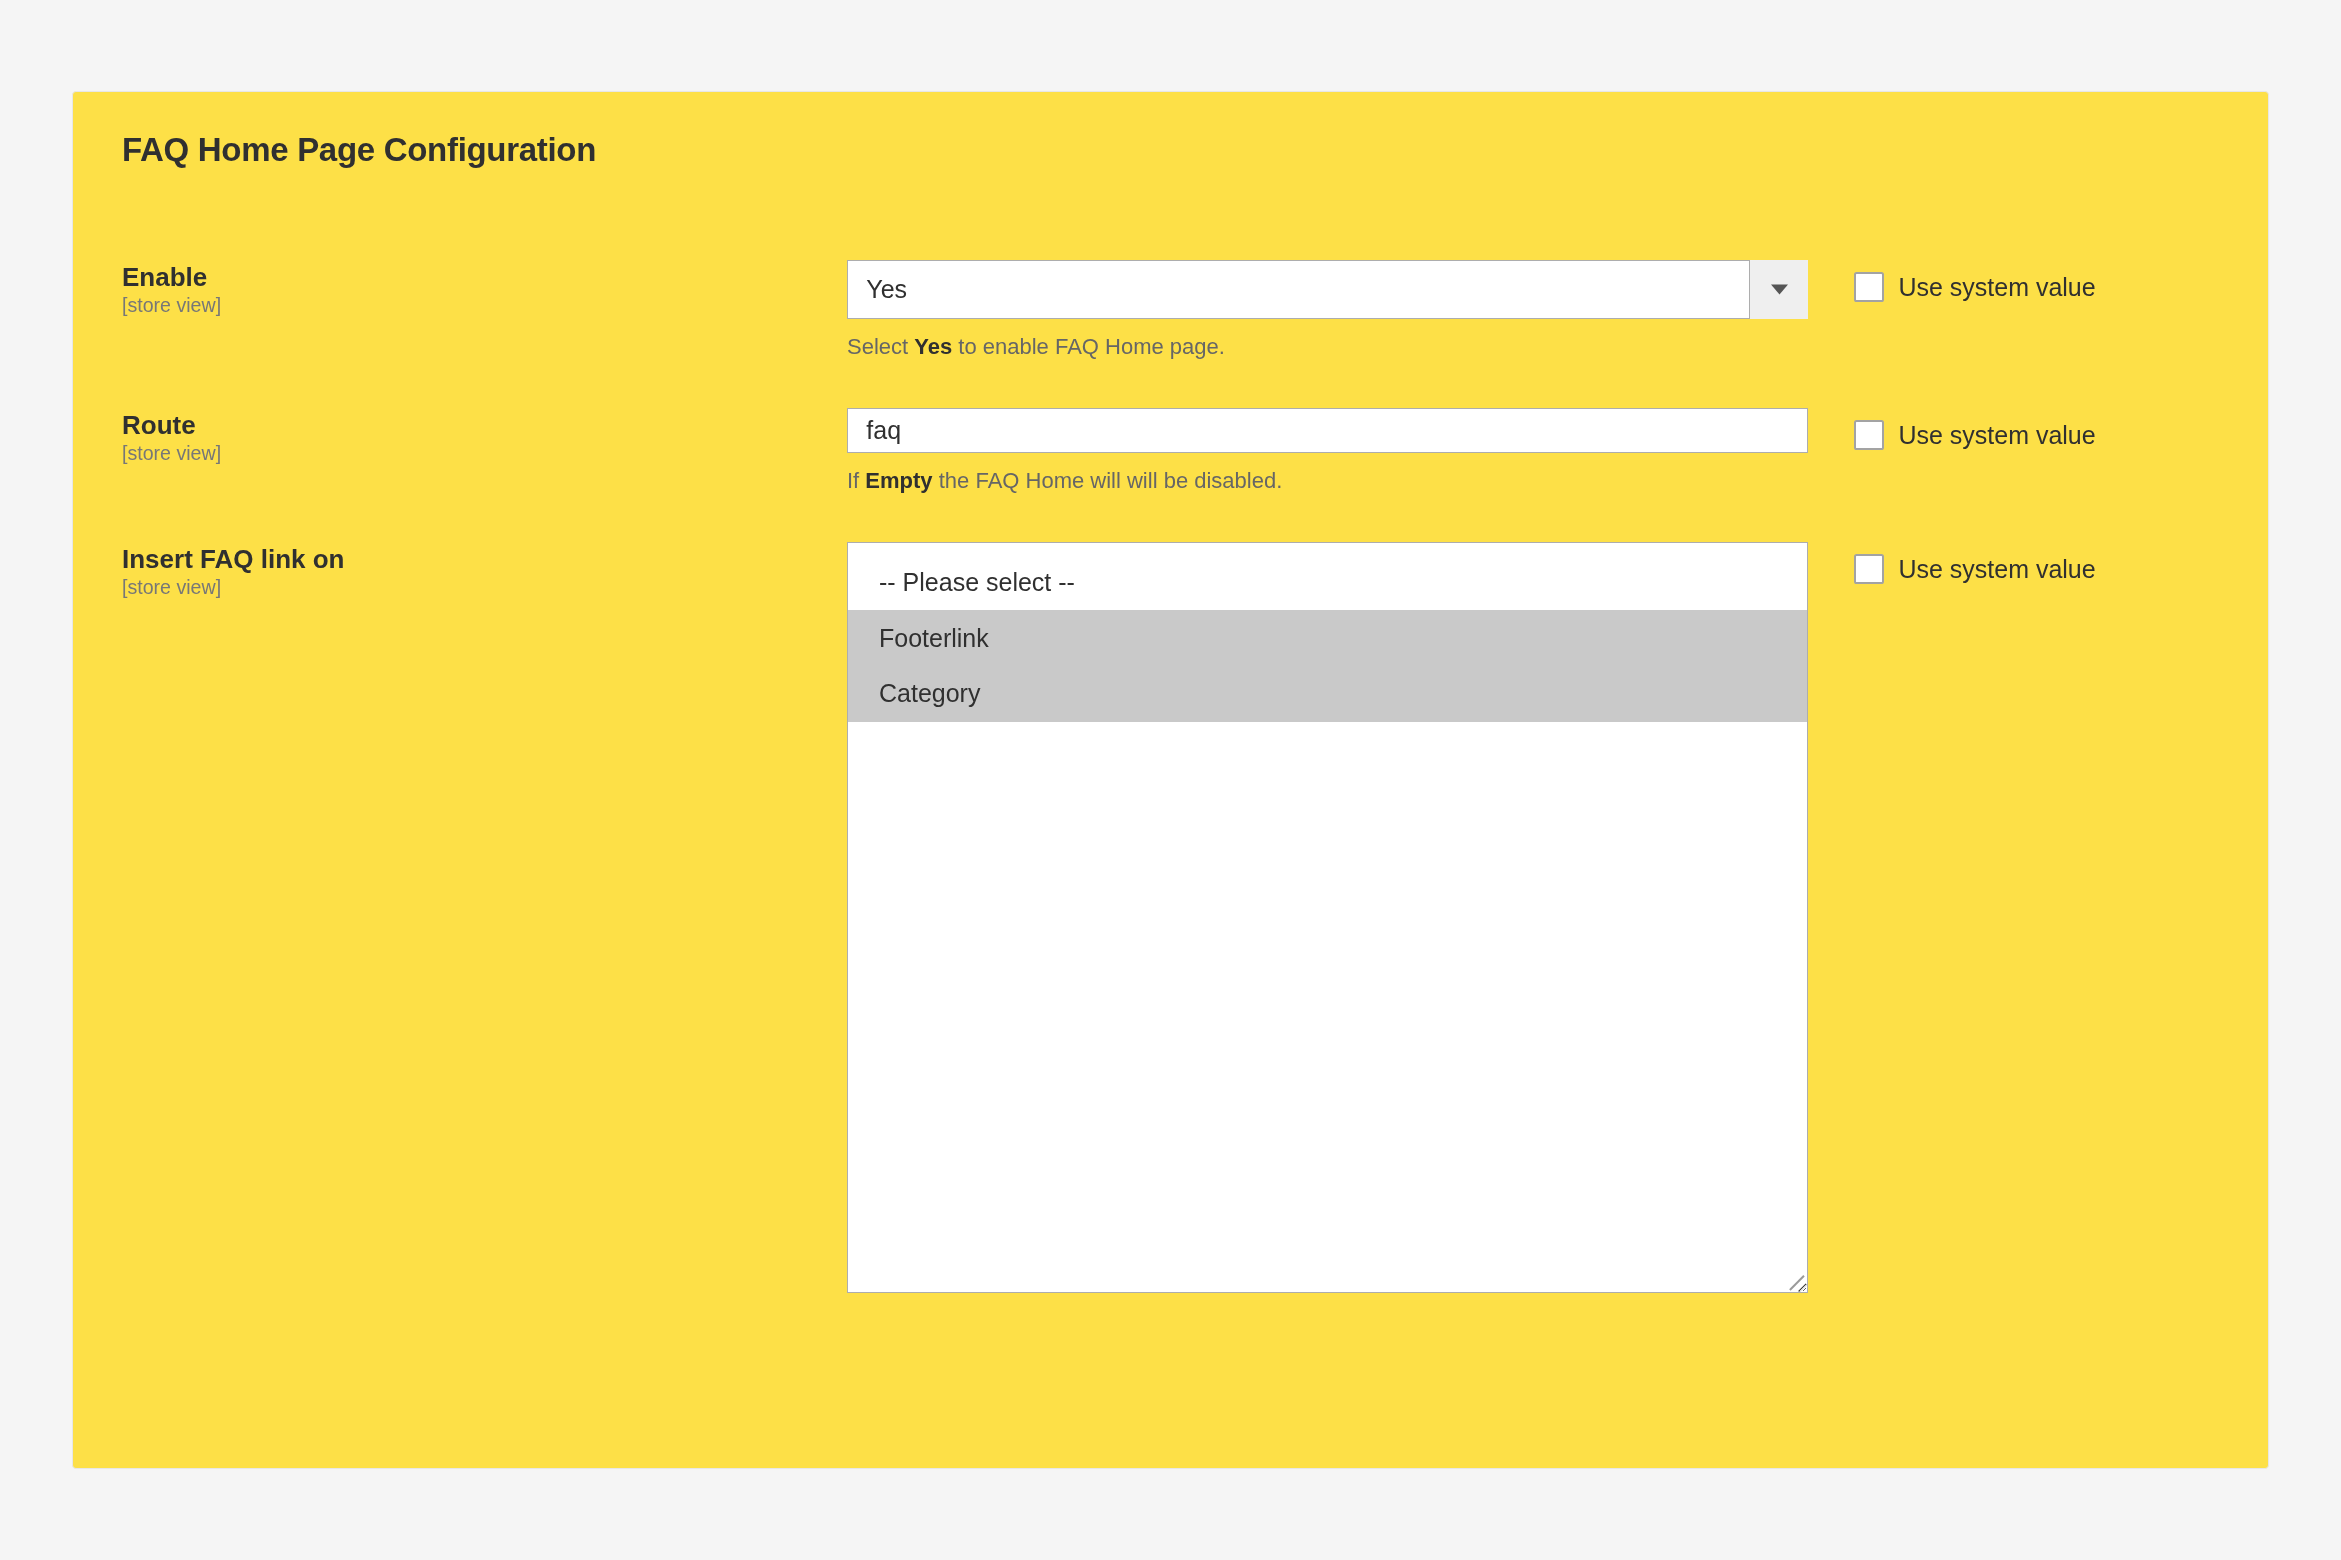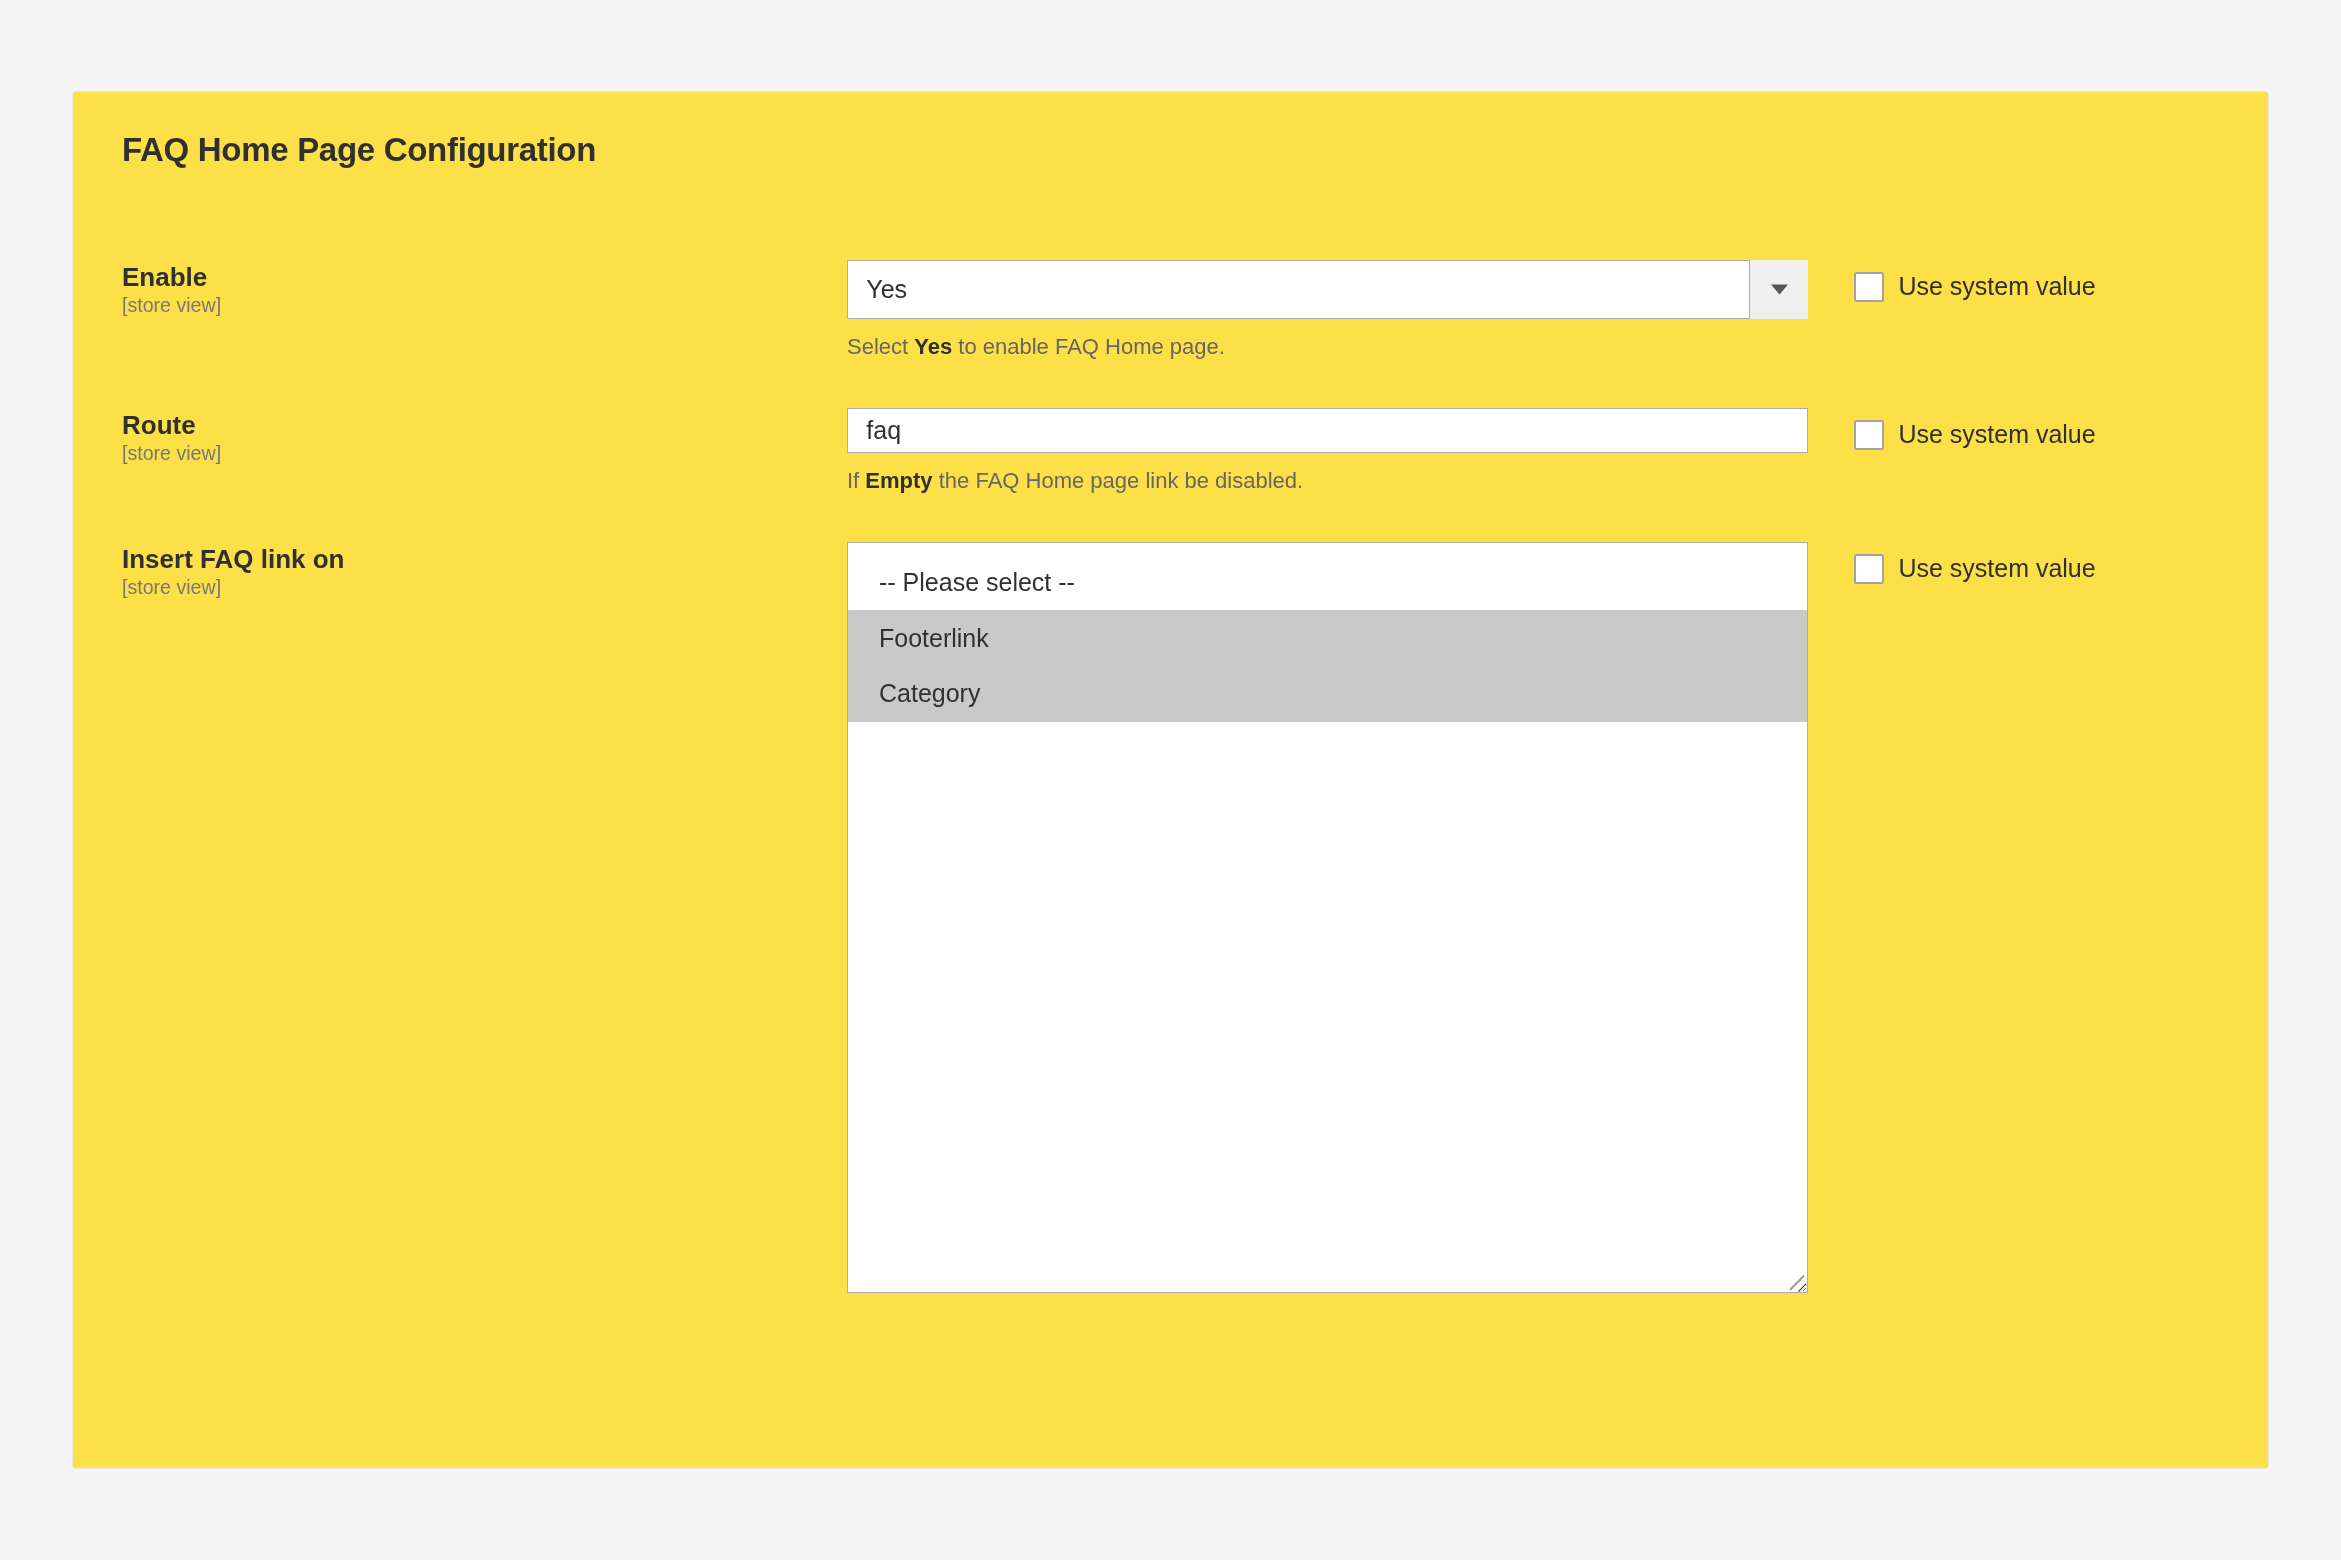--- a/index.html
+++ b/index.html
@@ -52,21 +52,21 @@
     margin-top: 2.6px;
   }
   .control-col {
     width: 961px;
     flex-shrink: 0;
   }
   .use-col {
     padding-left: 46px;
     padding-top: 11.8px;
     display: flex;
-    align-items: center;
+    align-items: flex-end;
     gap: 14.4px;
   }
   .checkbox {
     width: 30px;
     height: 30px;
     border: 2px solid #a3a3a3;
     border-radius: 2.6px;
     background: #fff;
     flex-shrink: 0;
     cursor: pointer;
@@ -195,21 +195,21 @@
   </div>
 
   <div class="row">
     <div class="label-col">
       <span class="field-label">Route</span>
       <span class="field-scope">[store view]</span>
     </div>
     <div class="control-col">
       <input type="text" class="text-input" value="faq" style="">
       <p class="help">
-        <span>If </span><b>Empty</b><span> the FAQ Home page link be disabled.</span>
+        <span>If </span><b>Empty</b><span> the FAQ Home will will be disabled.</span>
       </p>
     </div>
     <div class="use-col">
       <div class="checkbox"></div>
       <span class="use-label">Use system value</span>
     </div>
   </div>
 
   <div class="row" style="margin-bottom:0;">
     <div class="label-col">

